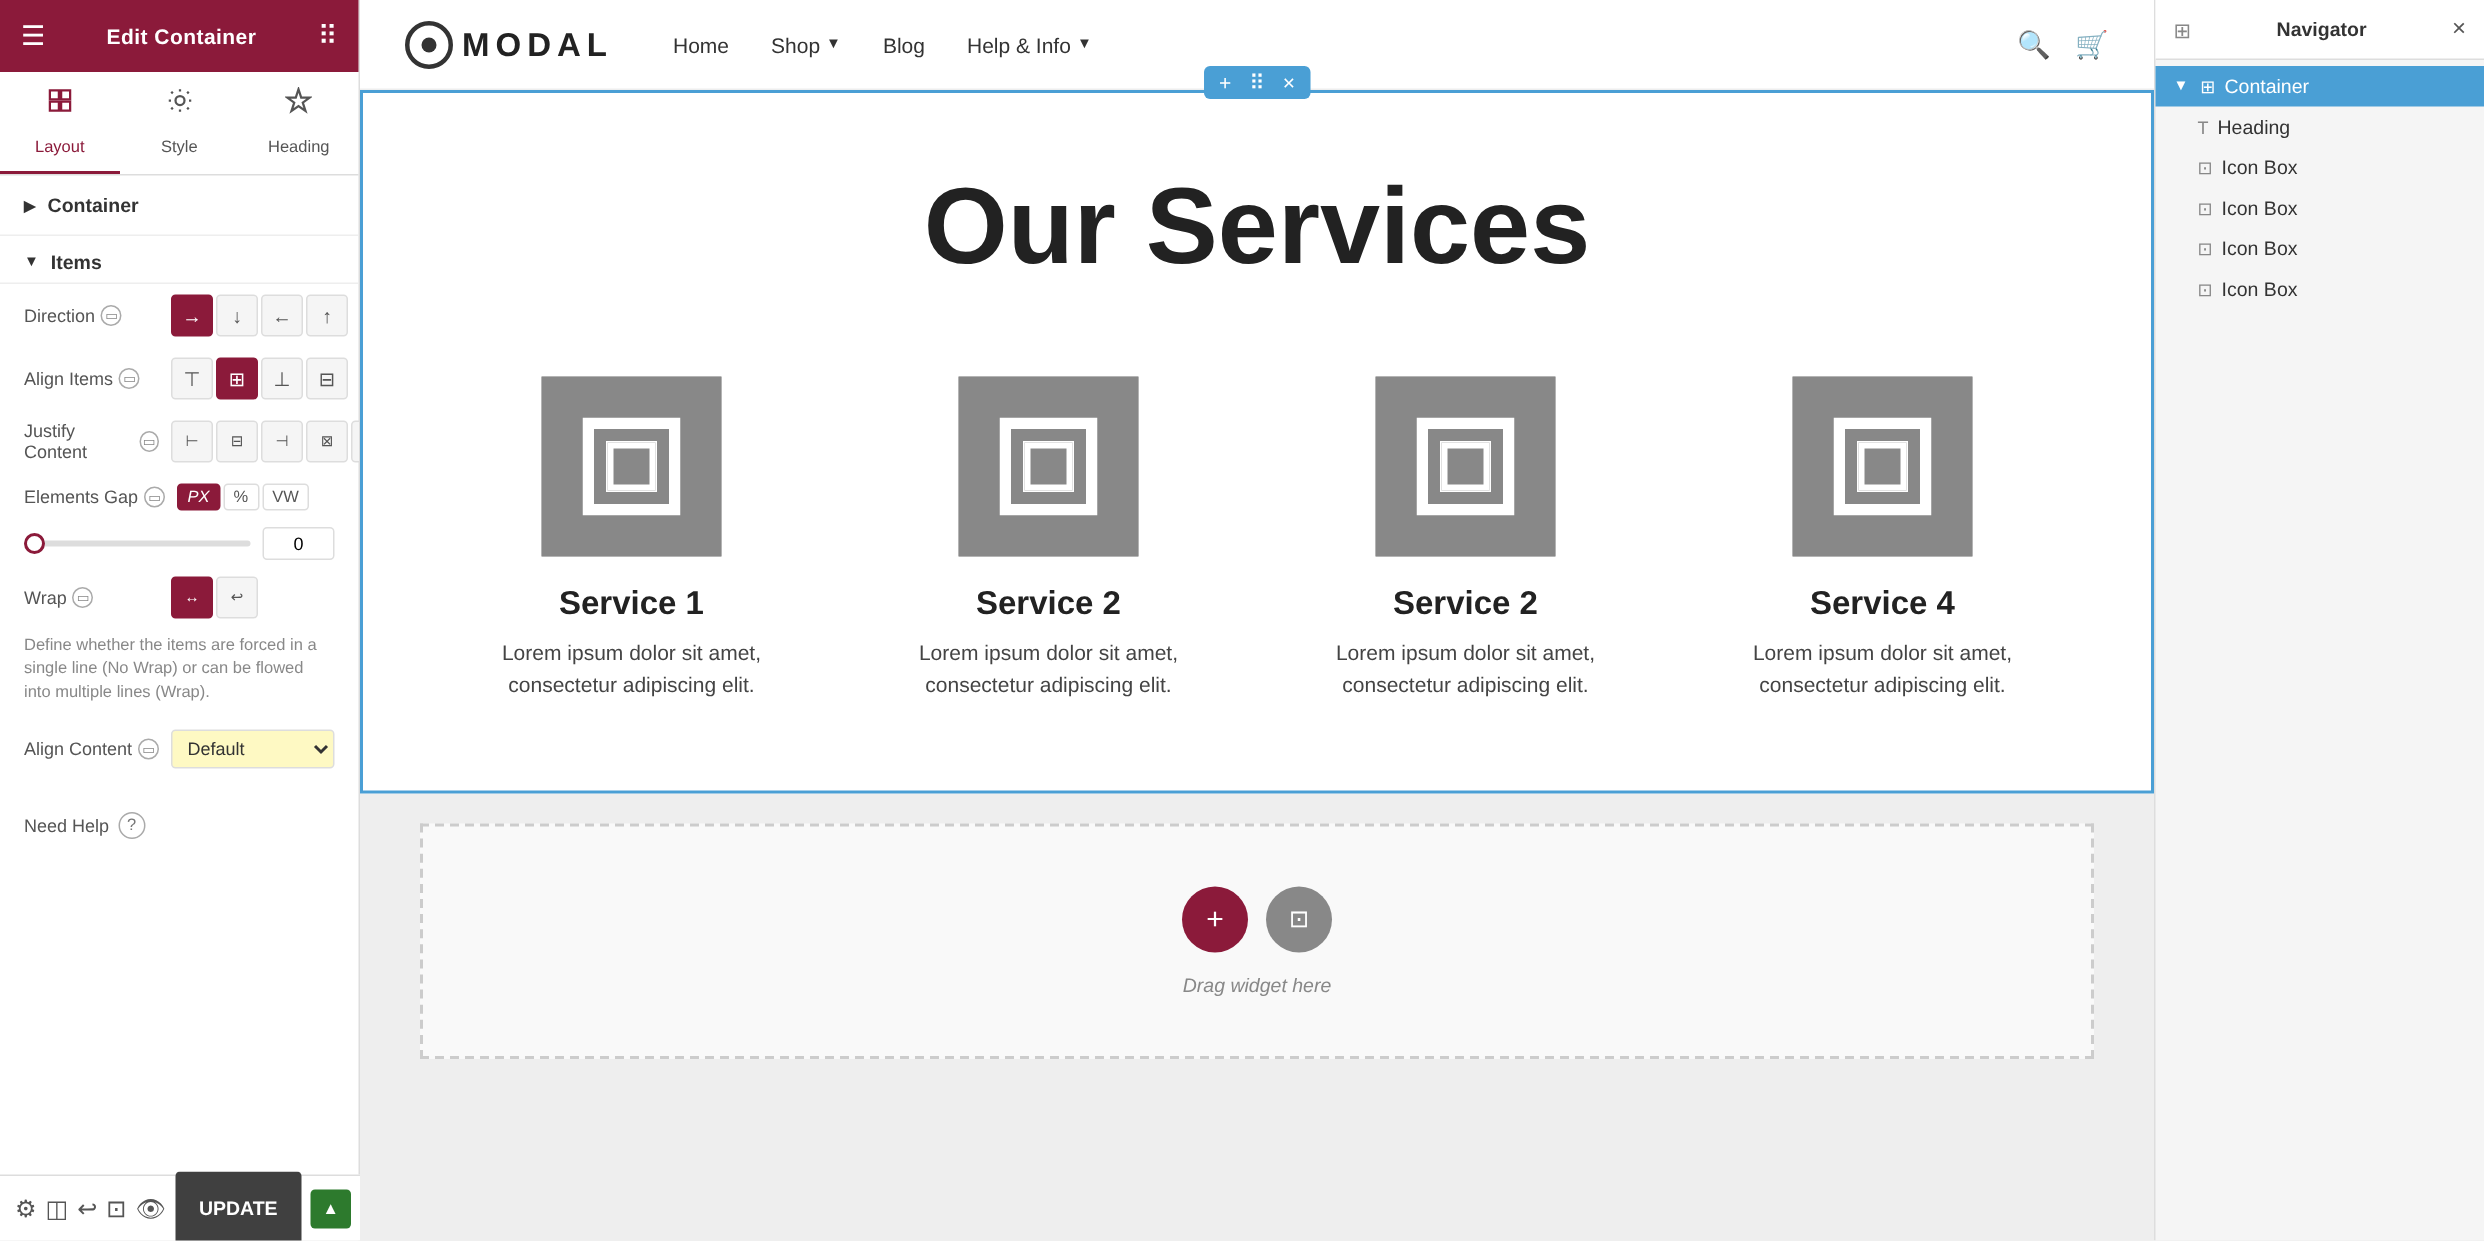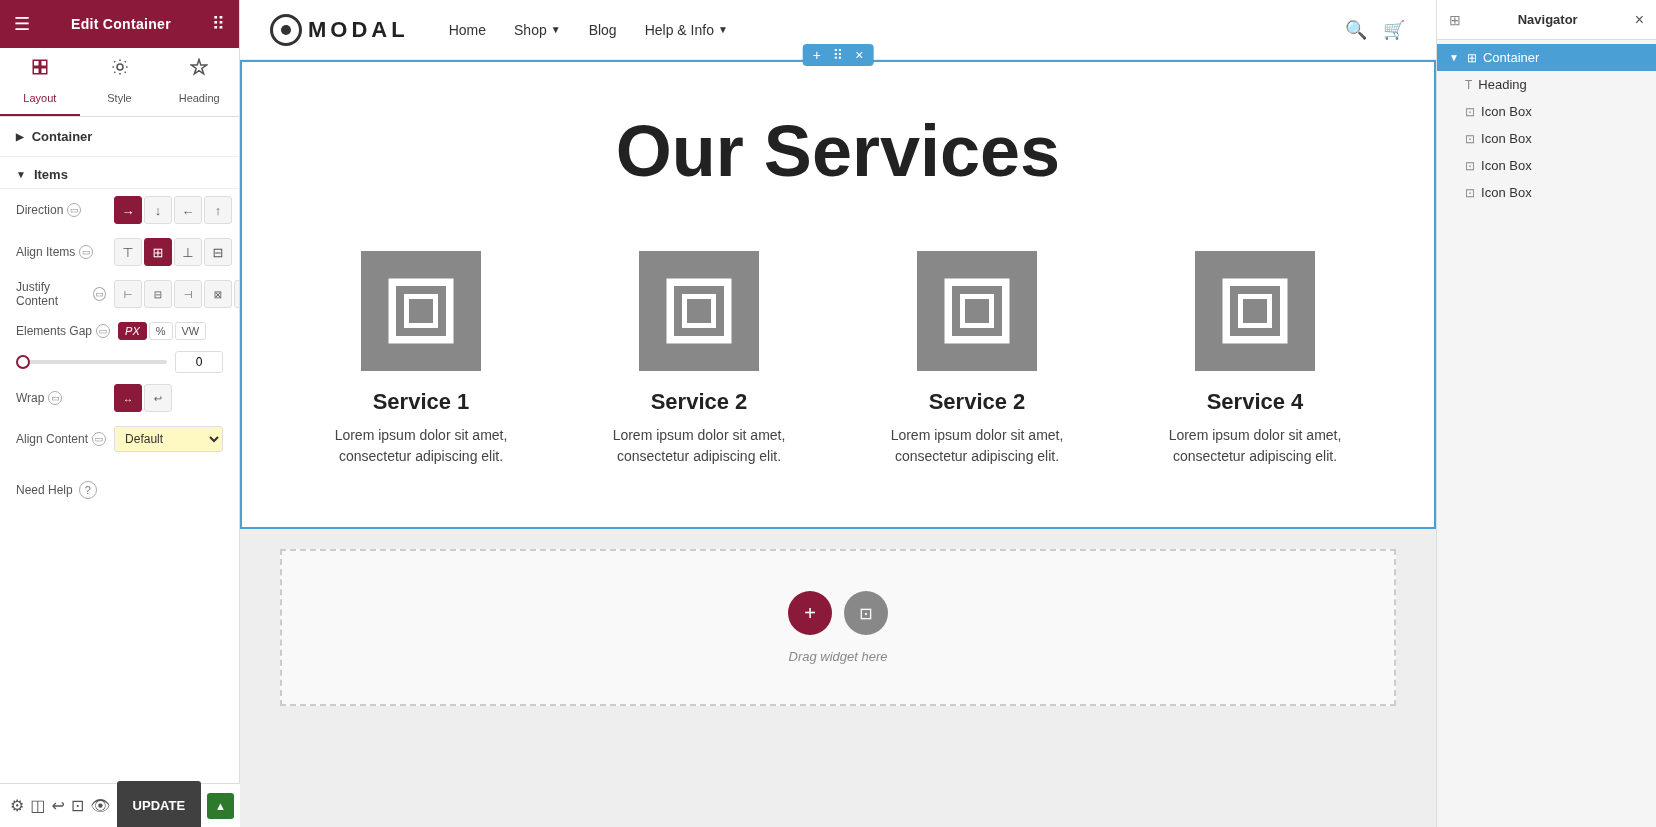--- a/index.html
+++ b/index.html
@@ -594,20 +594,21 @@
     <div class="wrap-row">
       <span class="control-label">
         <span>Wrap</span>
         <span class="info-icon">▭</span>
       </span>
       <div class="btn-group">
         <div class="btn-icon active" style="font-size:10px;">↔</div>
         <div class="btn-icon" style="font-size:10px;">↩</div>
       </div>
     </div>
+    <div class="hint-text">Define whether the items are forced in a single line (No Wrap) or can be flowed into multiple lines (Wrap).</div>
 
     <div class="align-content-row">
       <span class="control-label">
         <span>Align Content</span>
         <span class="info-icon">▭</span>
       </span>
       <select class="select-control">
         <option>Default</option>
       </select>
     </div>

